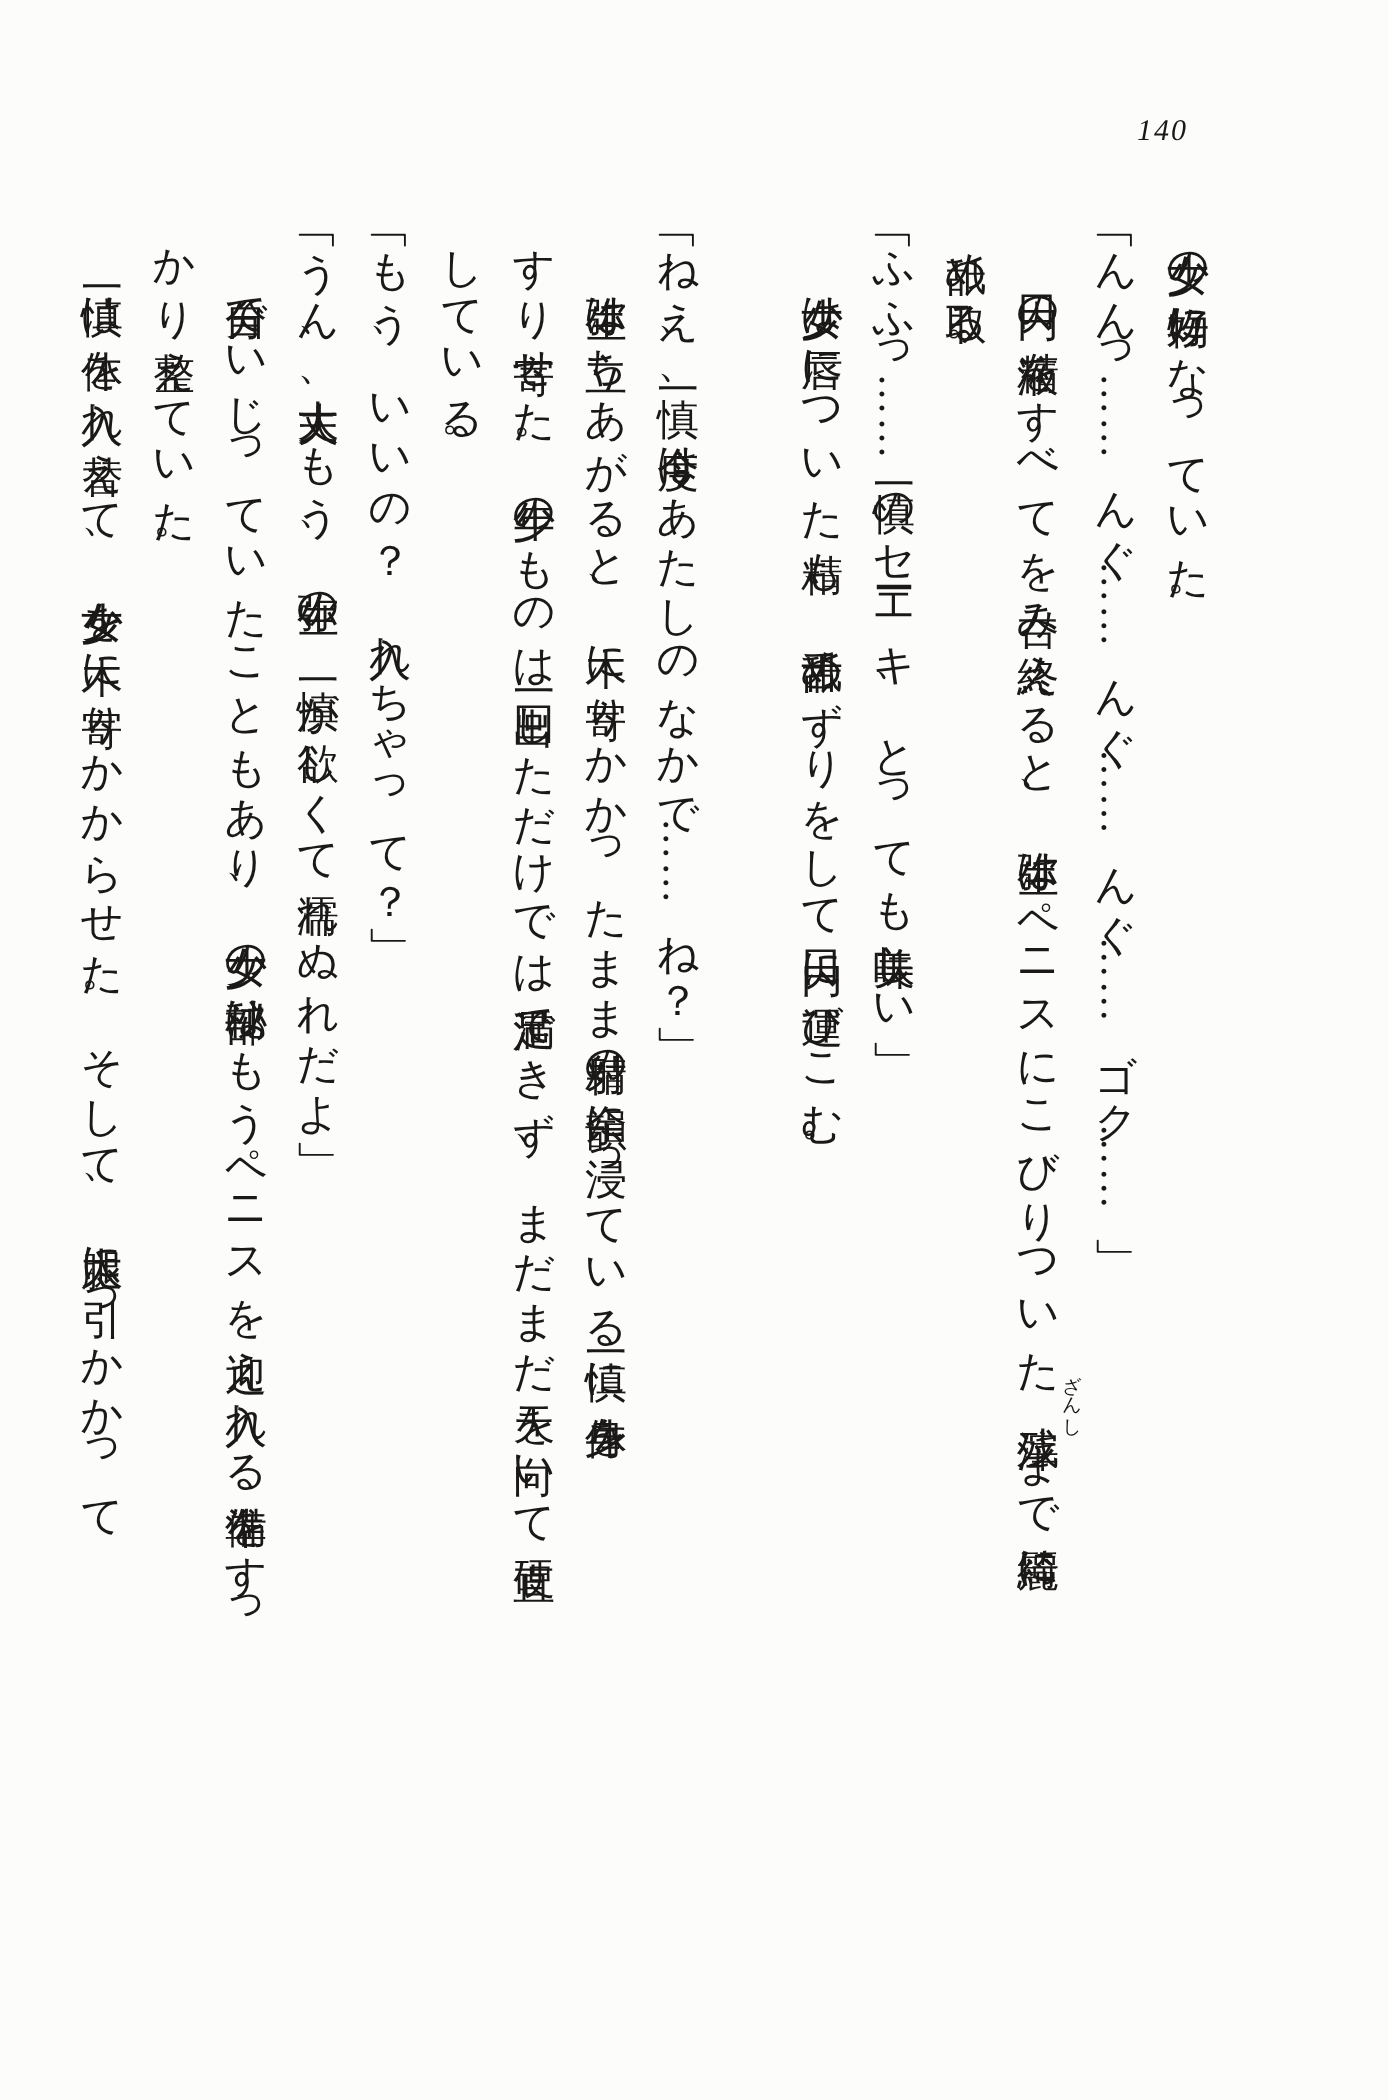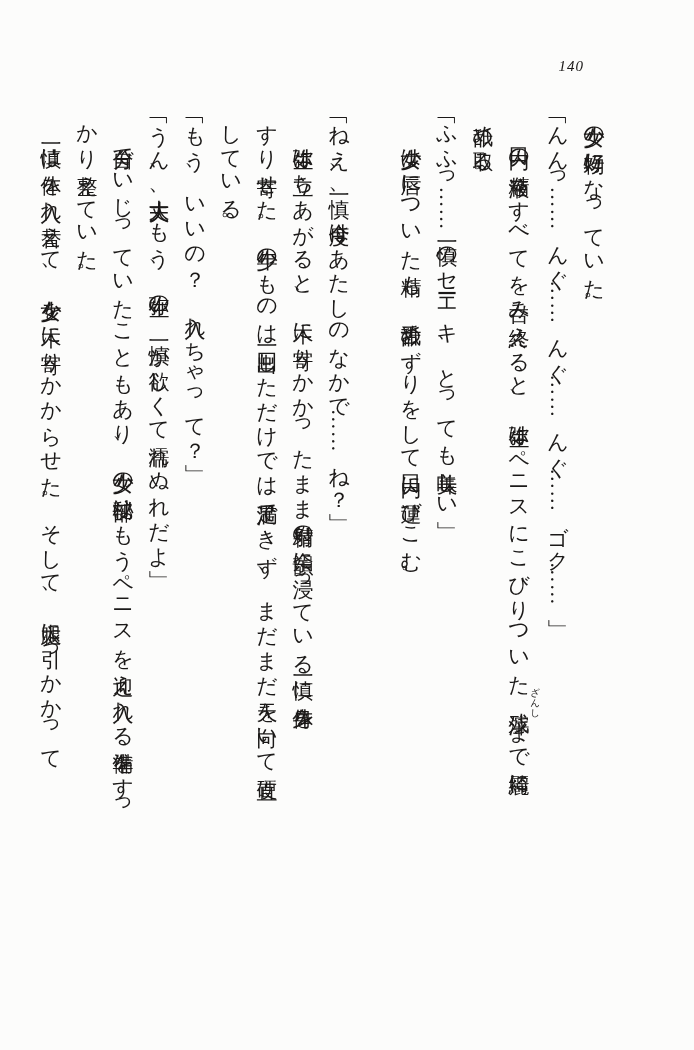--- a/index.html
+++ b/index.html
@@ -13,21 +13,21 @@
     overflow: hidden;
     background: var(--paper, #fcfcfb);
   }
   .page {
     position: absolute;
     inset: 0;
   }
   .page-number {
     position: absolute;
     top: 58px;
-    right: 110px;
+    right: 100px;
     font-family: "Liberation Serif", "DejaVu Serif", serif;
     font-style: italic;
     font-size: 15px;
     letter-spacing: 1px;
     color: var(--ink, #1b1918);
     text-align: right;
   }
   .text-area {
     position: absolute;
     top: 110px;

